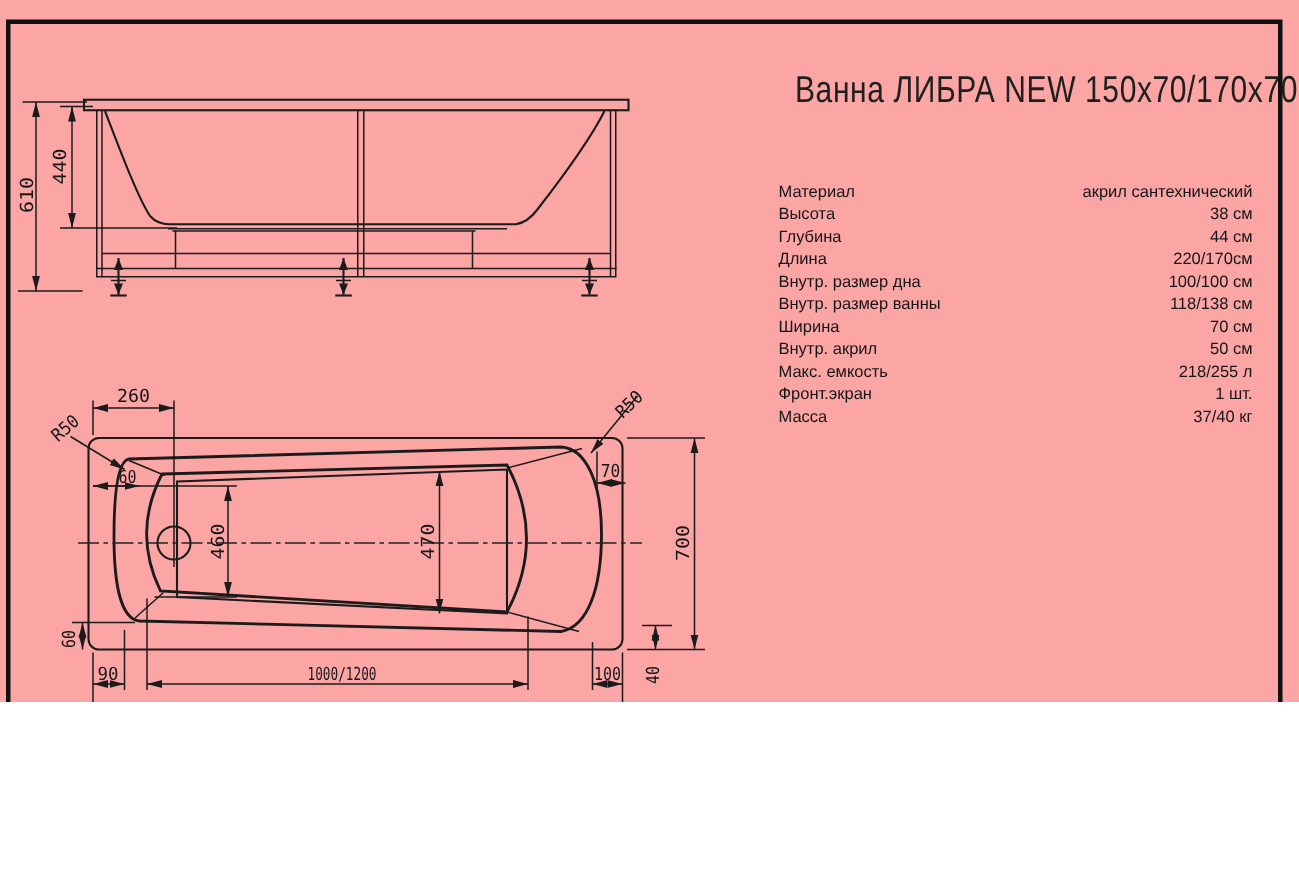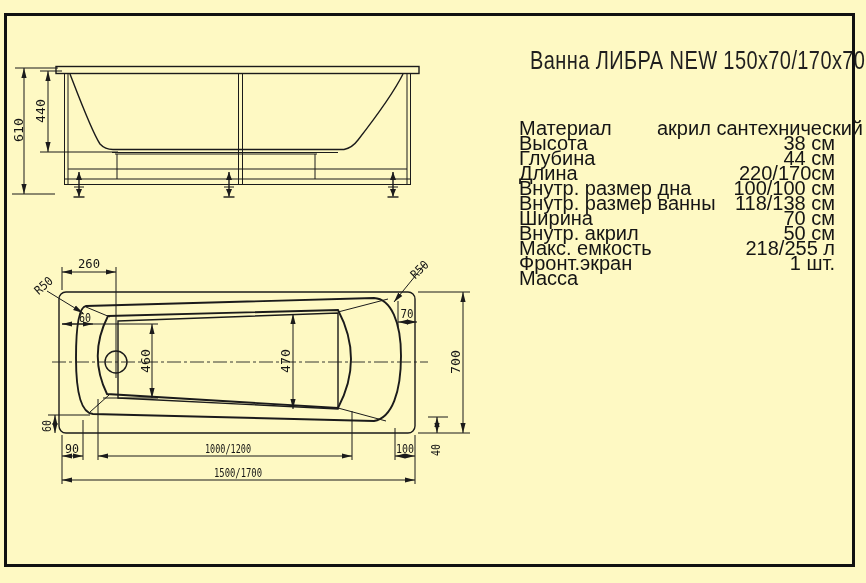--- a/index.html
+++ b/index.html
@@ -1,31 +1,31 @@
 <!DOCTYPE html>
 <html><head>
 <meta charset="utf-8">
 <style>
   html,body{margin:0;padding:0;background:#ffffff;}
   .page{
-    position:relative;width:866px;height:583px;background:#fef9c3;overflow:hidden;
+    position:relative;width:866px;height:468px;background:#fca5a5;overflow:hidden;
     font-family:"Liberation Sans",sans-serif;color:#1a1a1a;
   }
   .frame{
     position:absolute;left:4px;top:13px;width:845px;height:548px;
     border:3px solid #111;
   }
   .title{
     position:absolute;left:530px;top:46px;white-space:nowrap;
     font-size:25px;font-weight:400;color:#1f1f1f;letter-spacing:.5px;
     transform:scaleX(.8);transform-origin:left top;
   }
   .specs{
     position:absolute;left:519px;top:121px;width:330px;
-    font-size:20px;line-height:15px;color:#151515;
+    font-size:11px;line-height:15px;color:#151515;
   }
   .spec-row{display:flex;align-items:baseline;}
   .spec-row .lbl{flex:0 0 138px;white-space:nowrap;}
   .spec-row .val{flex:1;text-align:right;white-space:nowrap;padding-right:14px;}
   svg.drawing{position:absolute;left:0;top:0;}
   .ln{stroke:#1b1b1b;fill:none;stroke-width:1;}
   .ln-med{stroke:#1b1b1b;fill:none;stroke-width:1.4;}
   .ln-thick{stroke:#1b1b1b;fill:none;stroke-width:1.9;}
   .ctr{stroke:#222;fill:none;stroke-width:.9;stroke-dasharray:14 3 3 3;}
   .dim-t{font-family:"DejaVu Sans Mono",monospace;font-size:12px;fill:#161616;}
@@ -76,20 +76,21 @@
     <div class="spec-row">
         <div class="lbl">Макс. емкость</div>
         <div class="val">218/255 л</div>
       </div>
     <div class="spec-row">
         <div class="lbl">Фронт.экран</div>
         <div class="val">1 шт.</div>
       </div>
     <div class="spec-row">
         <div class="lbl">Масса</div>
+        <div class="val">37/40 кг</div>
       </div>
   </div>
 
   <svg class="drawing" width="866" height="583" viewBox="0 0 866 583">
     <defs>
       <marker id="arr" markerWidth="11" markerHeight="8" refX="10" refY="4" orient="auto-start-reverse" markerUnits="userSpaceOnUse">
         <polygon points="0,1.4 10,4 0,6.6" fill="#1b1b1b"></polygon>
       </marker>
     </defs>
 

